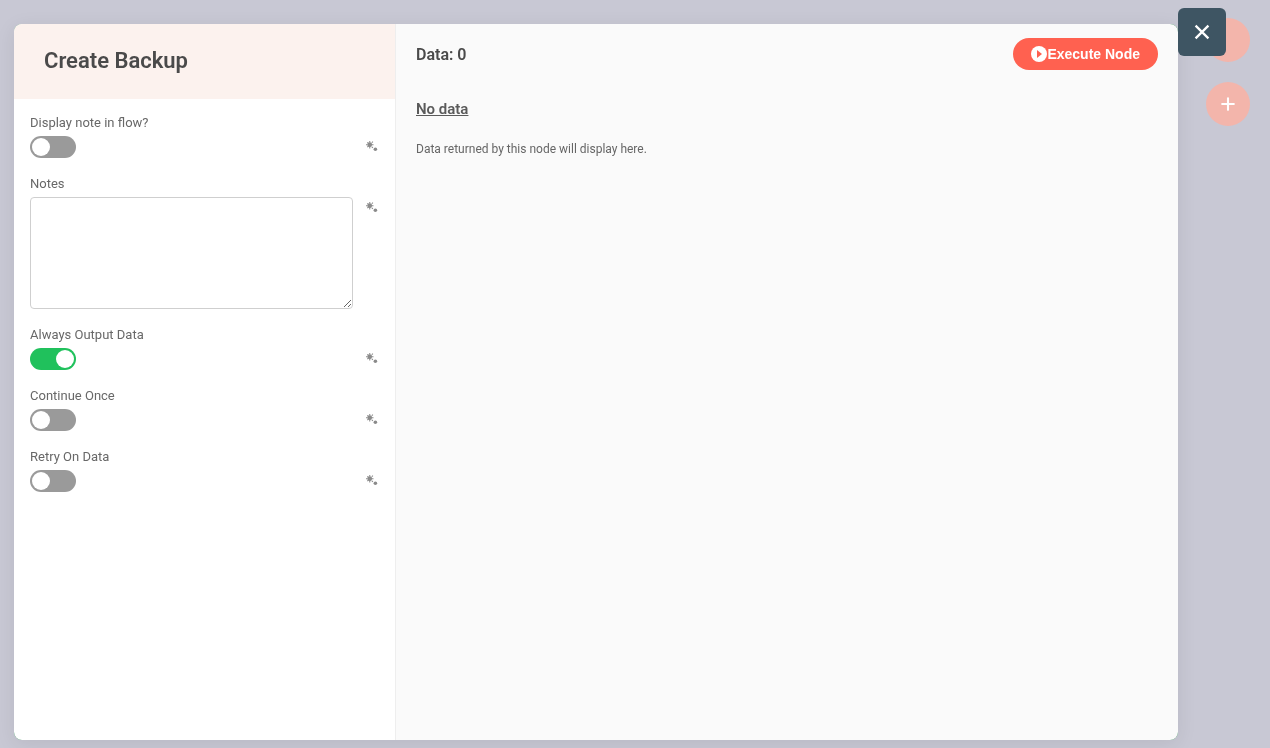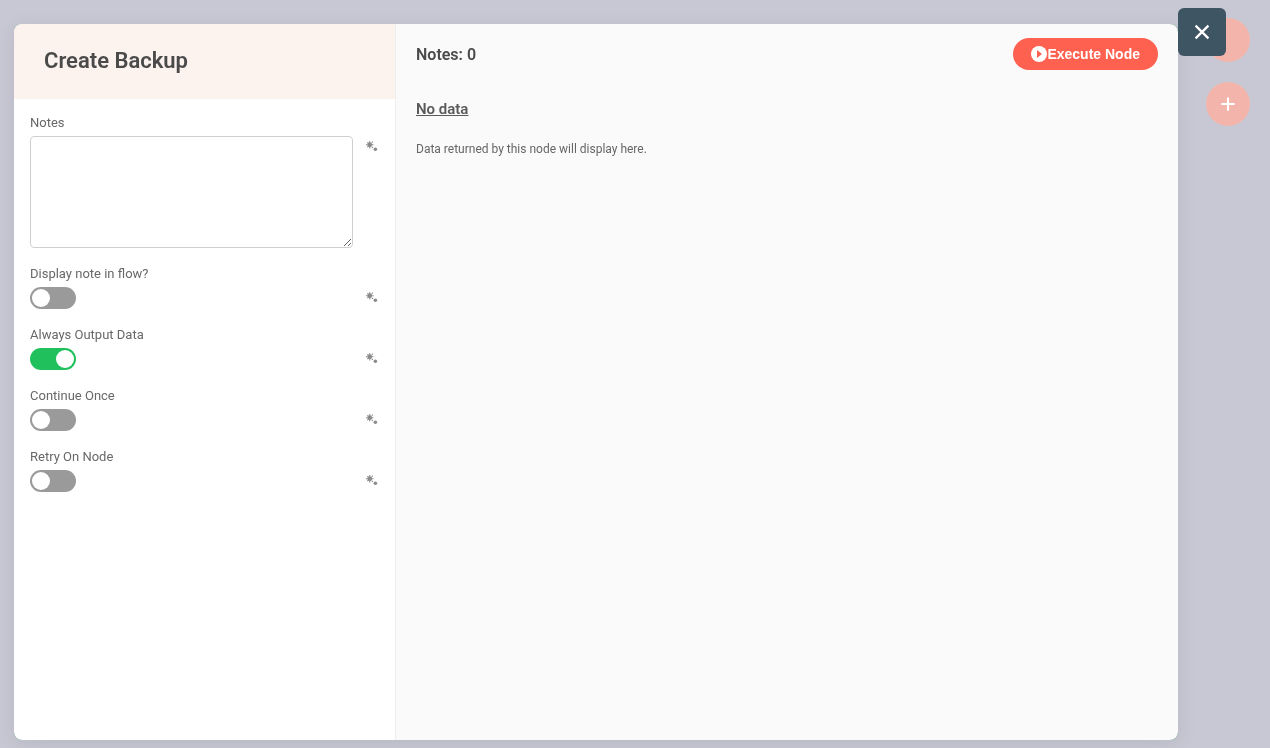--- a/index.html
+++ b/index.html
@@ -227,54 +227,54 @@
   <div class="left">
     <div class="left-header">
       <div class="node-title">Create Backup</div>
       <div class="tabs">
       </div>
     </div>
 
     <div class="settings-body">
 
       <div class="setting-row">
-        <div class="setting-label">Notes</div>
-        <div class="setting-control">
-          <textarea class="notes" style=""></textarea>
-          <span class="gears">
-            <svg viewBox="0 0 24 24">
-                <g fill="#8a8a8a">
-                  <circle cx="9" cy="9" r="3.2"></circle>
-                  <circle cx="16.5" cy="15" r="2.4"></circle>
-                  <path d="M9 4v2M9 12v2M4 9h2M12 9h2M5.8 5.8l1.4 1.4M11.8 11.8l1.4 1.4M5.8 12.2l1.4-1.4M11.8 6.2l1.4-1.4" stroke="#8a8a8a" stroke-width="1.4"></path>
-                </g>
-              </svg>
-          </span>
-        </div>
-      </div>
-
-      <div class="setting-row">
         <div class="setting-label">Display note in flow?</div>
         <div class="setting-control">
           <div class="toggle">
               <div class="knob"></div>
             </div>
           <span class="gears">
             <svg viewBox="0 0 24 24">
                 <g fill="#8a8a8a">
                   <circle cx="9" cy="9" r="3.2"></circle>
                   <circle cx="16.5" cy="15" r="2.4"></circle>
                   <path d="M9 4v2M9 12v2M4 9h2M12 9h2M5.8 5.8l1.4 1.4M11.8 11.8l1.4 1.4M5.8 12.2l1.4-1.4M11.8 6.2l1.4-1.4" stroke="#8a8a8a" stroke-width="1.4"></path>
                 </g>
               </svg>
           </span>
         </div>
       </div>
 
       <div class="setting-row">
+        <div class="setting-label">Notes</div>
+        <div class="setting-control">
+          <textarea class="notes" style=""></textarea>
+          <span class="gears">
+            <svg viewBox="0 0 24 24">
+                <g fill="#8a8a8a">
+                  <circle cx="9" cy="9" r="3.2"></circle>
+                  <circle cx="16.5" cy="15" r="2.4"></circle>
+                  <path d="M9 4v2M9 12v2M4 9h2M12 9h2M5.8 5.8l1.4 1.4M11.8 11.8l1.4 1.4M5.8 12.2l1.4-1.4M11.8 6.2l1.4-1.4" stroke="#8a8a8a" stroke-width="1.4"></path>
+                </g>
+              </svg>
+          </span>
+        </div>
+      </div>
+
+      <div class="setting-row">
         <div class="setting-label">Always Output Data</div>
         <div class="setting-control">
           <div class="toggle on">
               <div class="knob"></div>
             </div>
           <span class="gears">
             <svg viewBox="0 0 24 24">
                 <g fill="#8a8a8a">
                   <circle cx="9" cy="9" r="3.2"></circle>
                   <circle cx="16.5" cy="15" r="2.4"></circle>
@@ -297,21 +297,21 @@
                   <circle cx="9" cy="9" r="3.2"></circle>
                   <circle cx="16.5" cy="15" r="2.4"></circle>
                   <path d="M9 4v2M9 12v2M4 9h2M12 9h2M5.8 5.8l1.4 1.4M11.8 11.8l1.4 1.4M5.8 12.2l1.4-1.4M11.8 6.2l1.4-1.4" stroke="#8a8a8a" stroke-width="1.4"></path>
                 </g>
               </svg>
           </span>
         </div>
       </div>
 
       <div class="setting-row">
-        <div class="setting-label">Retry On Node</div>
+        <div class="setting-label">Retry On Data</div>
         <div class="setting-control">
           <div class="toggle">
               <div class="knob"></div>
             </div>
           <span class="gears">
             <svg viewBox="0 0 24 24">
                 <g fill="#8a8a8a">
                   <circle cx="9" cy="9" r="3.2"></circle>
                   <circle cx="16.5" cy="15" r="2.4"></circle>
                   <path d="M9 4v2M9 12v2M4 9h2M12 9h2M5.8 5.8l1.4 1.4M11.8 11.8l1.4 1.4M5.8 12.2l1.4-1.4M11.8 6.2l1.4-1.4" stroke="#8a8a8a" stroke-width="1.4"></path>
@@ -321,21 +321,21 @@
         </div>
       </div>
 
 
     </div>
   </div>
 
   <div class="right">
     <div class="right-top">
       <div class="items-count">
-        <span>Notes:</span>
+        <span>Data:</span>
         <span>0</span>
       </div>
       <button class="execute-btn">
         <span class="play-icon"></span>
         <span>Execute Node</span>
       </button>
     </div>
     <div class="no-data-title">No data</div>
     <div class="no-data-desc">Data returned by this node will display here.</div>
   </div>

